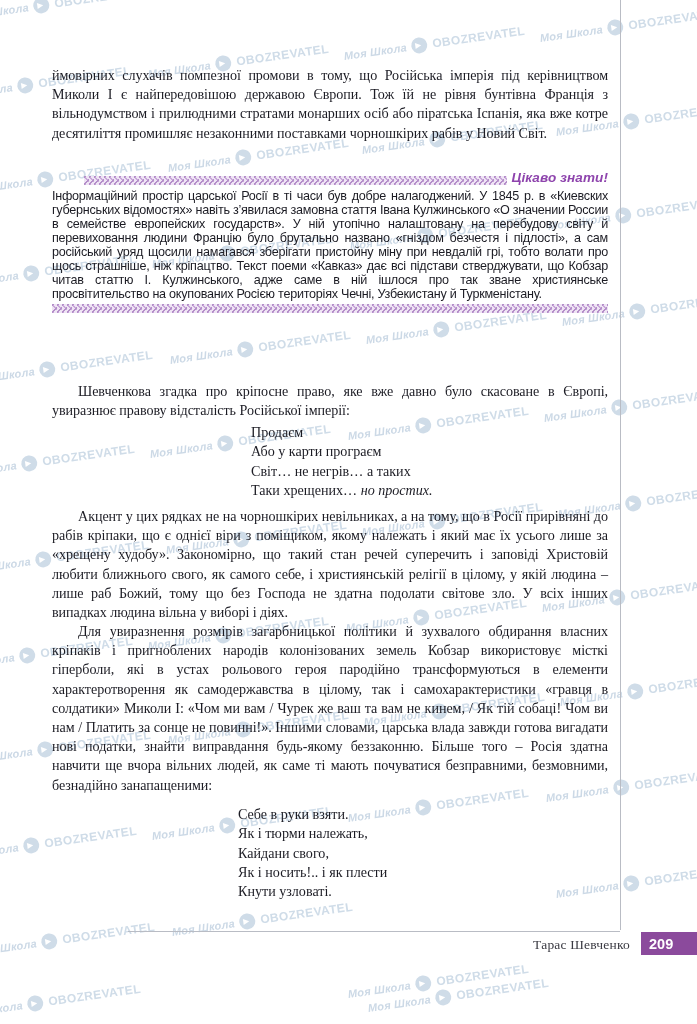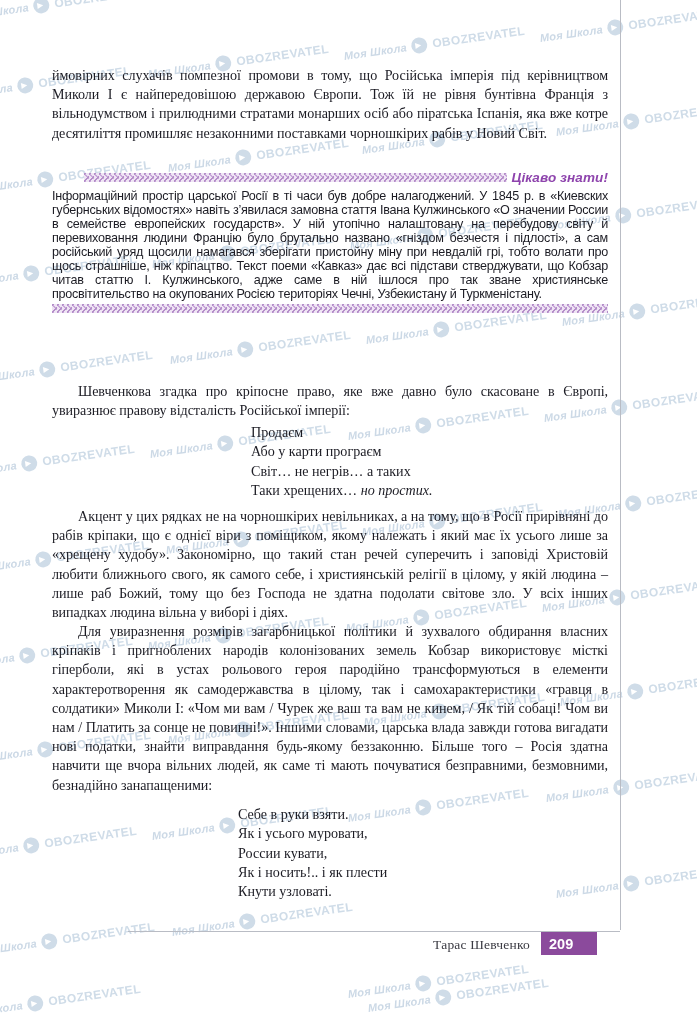--- a/index.html
+++ b/index.html
@@ -112,21 +112,21 @@
     width: 100%;
     background-image:
       repeating-linear-gradient(135deg, #b48ec9 0 2px, transparent 2px 5px),
       repeating-linear-gradient(45deg, #c9a8da 0 2px, transparent 2px 5px),
       linear-gradient(#efe4f4, #efe4f4);
     background-size: 5px 9px, 5px 9px, 100% 100%;
   }
   .zigzag.top { width: 432px; }
   .infobox-head {
     display: flex;
-    align-items: center;
+    align-items: flex-end;
     gap: 4px;
     margin-left: 32px;
   }
   .infobox-title {
     font-family: "Liberation Sans", "DejaVu Sans", sans-serif;
     font-style: italic;
     font-weight: bold;
     font-size: 13.5px;
     color: #8e44ad;
     white-space: nowrap;
@@ -159,21 +159,21 @@
     top: 931px;
     width: 492px;
     height: 1px;
     background: #b9bcc4;
     z-index: 3;
   }
   .footer {
     position: absolute;
     top: 932px;
     left: 0;
-    width: 597px;
+    width: 697px;
     height: 26px;
     z-index: 3;
     display: flex;
     align-items: stretch;
     justify-content: flex-end;
   }
   .footer-title {
     font-size: 13.5px;
     color: #3a3a42;
     align-self: center;
@@ -466,22 +466,22 @@
     <div class="txt-block" style="top:507px;">
       <p class="body">Акцент у цих рядках не на чорношкірих невільниках, а на тому, що в Росії прирівняні до рабів кріпаки, що є однієї віри з поміщиком, якому належать і який має їх усього лише за «хрещену худобу». Закономірно, що такий стан речей суперечить і заповіді Христовій любити ближнього свого, як самого себе, і християнській релігії в цілому, у якій людина – лише раб Божий, тому що без Господа не здатна подолати світове зло. У всіх інших випадках людина вільна у виборі і діях.</p>
     </div>
 
     <div class="txt-block" style="top:622px;">
       <p class="body">Для увиразнення розмірів загарбницької політики й зухвалого обдирання власних кріпаків і пригноблених народів колонізованих земель Кобзар використовує місткі гіперболи, які в устах рольового героя пародійно трансформуються в елементи характеротворення як самодержавства в цілому, так і самохарактеристики «гравця в солдатики» Миколи І: «Чом ми вам / Чурек же ваш та вам не кинем, / Як тій собаці! Чом ви нам / Платить за сонце не повинні!». Іншими словами, царська влада завжди готова вигадати нові податки, знайти виправдання будь-якому беззаконню. Більше того – Росія здатна навчити ще вчора вільних людей, як саме ті мають почуватися безправними, безмовними, безнадійно занапащеними:</p>
     </div>
 
     <div class="verse" style="top:805px;">
       <div>Себе в руки взяти.</div>
-      <div>Як і усього муровати,</div>
-      <div>России кувати,</div>
+      <div>Як і тюрми належать,</div>
+      <div>Кайдани свого,</div>
       <div>Як і носить!.. і як плести</div>
       <div>Кнути узловаті.</div>
     </div>
   </div>
 
   <div class="footer-rule"></div>
   <div class="footer">
     <div class="footer-title">Тарас Шевченко</div>
     <div class="pagenum">209</div>
   </div>

